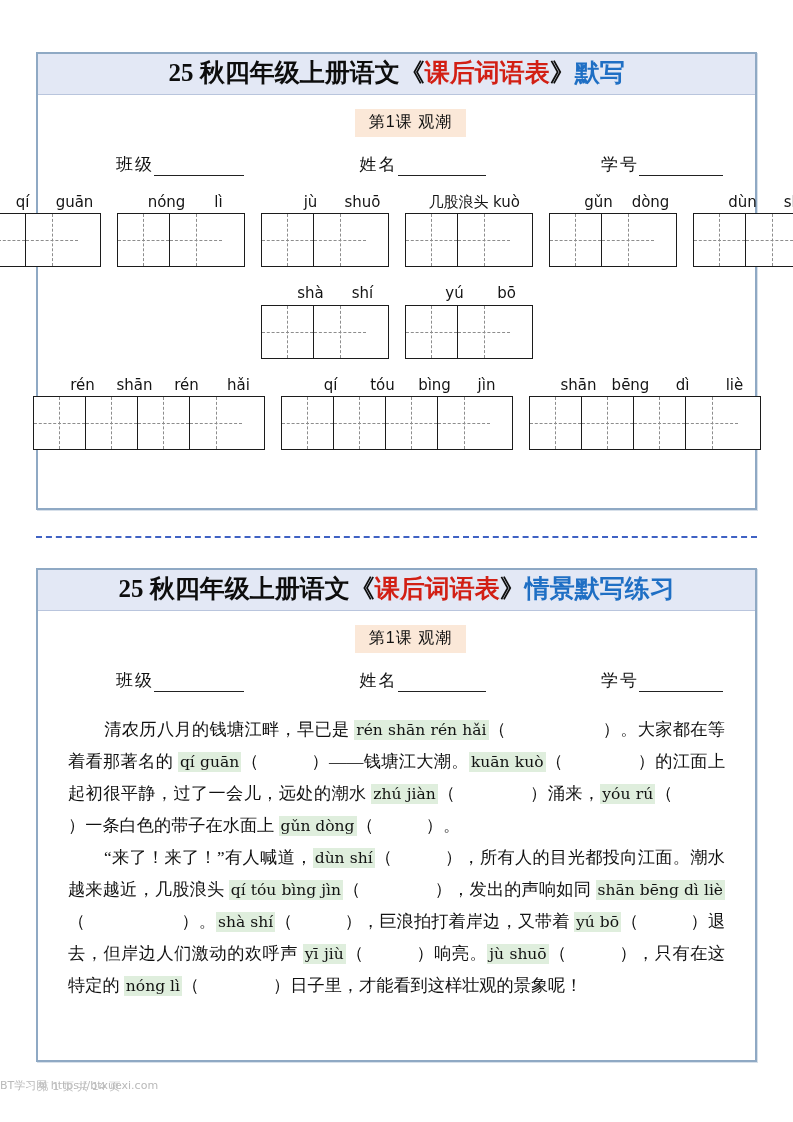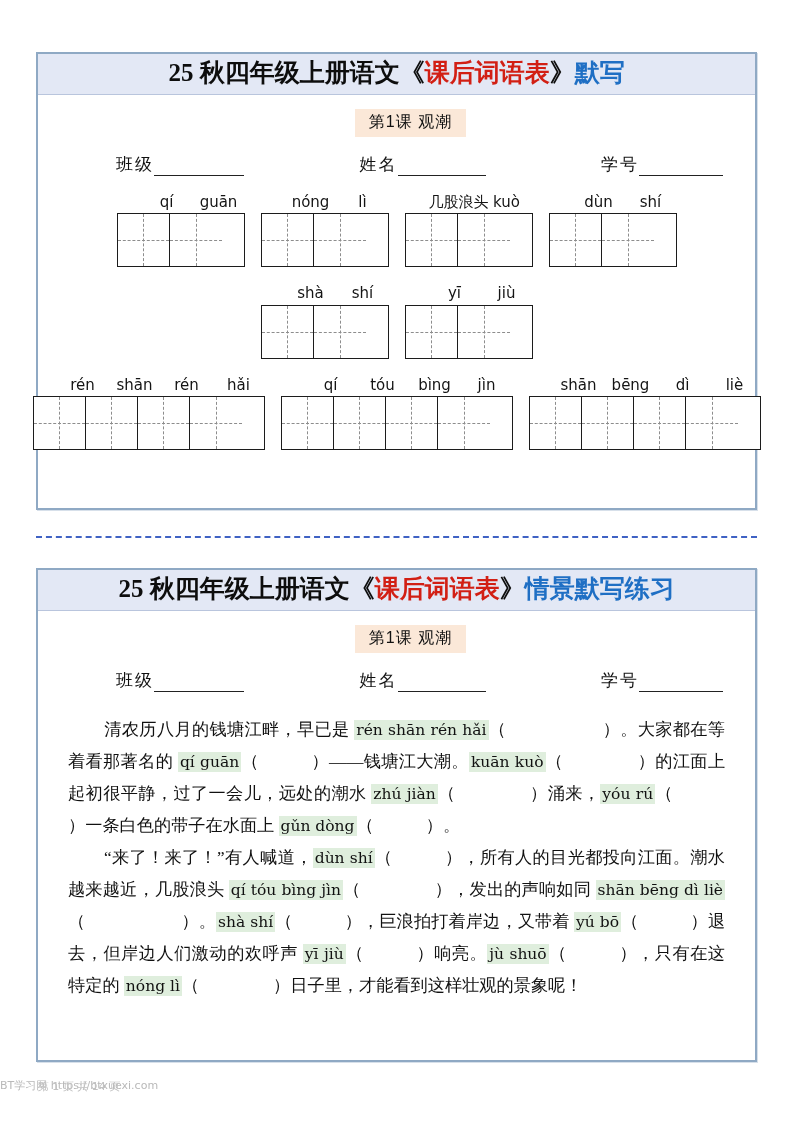--- a/index.html
+++ b/index.html
@@ -260,30 +260,50 @@
               <span class="pinyin-cell">nóng</span>
               <span class="pinyin-cell">lì</span>
             </div>
             <div class="boxes">
               <div class="tzg"></div>
               <div class="tzg"></div>
             </div>
           </div>
           <div class="word-group">
             <div class="pinyin-line">
+              <span class="pinyin-cell">jù</span>
+              <span class="pinyin-cell">shuō</span>
+            </div>
+            <div class="boxes">
+              <div class="tzg"></div>
+              <div class="tzg"></div>
+            </div>
+          </div>
+          <div class="word-group">
+            <div class="pinyin-line">
               <span class="pinyin-cell">几股浪头</span>
               <span class="pinyin-cell">kuò</span>
             </div>
             <div class="boxes">
               <div class="tzg"></div>
               <div class="tzg"></div>
             </div>
           </div>
           <div class="word-group">
             <div class="pinyin-line">
+              <span class="pinyin-cell">gǔn</span>
+              <span class="pinyin-cell">dòng</span>
+            </div>
+            <div class="boxes">
+              <div class="tzg"></div>
+              <div class="tzg"></div>
+            </div>
+          </div>
+          <div class="word-group">
+            <div class="pinyin-line">
               <span class="pinyin-cell">dùn</span>
               <span class="pinyin-cell">shí</span>
             </div>
             <div class="boxes">
               <div class="tzg"></div>
               <div class="tzg"></div>
             </div>
           </div>
         </div>
         <div class="grid-row">
@@ -292,22 +312,22 @@
               <span class="pinyin-cell">shà</span>
               <span class="pinyin-cell">shí</span>
             </div>
             <div class="boxes">
               <div class="tzg"></div>
               <div class="tzg"></div>
             </div>
           </div>
           <div class="word-group">
             <div class="pinyin-line">
-              <span class="pinyin-cell">yī</span>
-              <span class="pinyin-cell">jiù</span>
+              <span class="pinyin-cell">yú</span>
+              <span class="pinyin-cell">bō</span>
             </div>
             <div class="boxes">
               <div class="tzg"></div>
               <div class="tzg"></div>
             </div>
           </div>
         </div>
         <div class="grid-row">
           <div class="word-group">
             <div class="pinyin-line">

